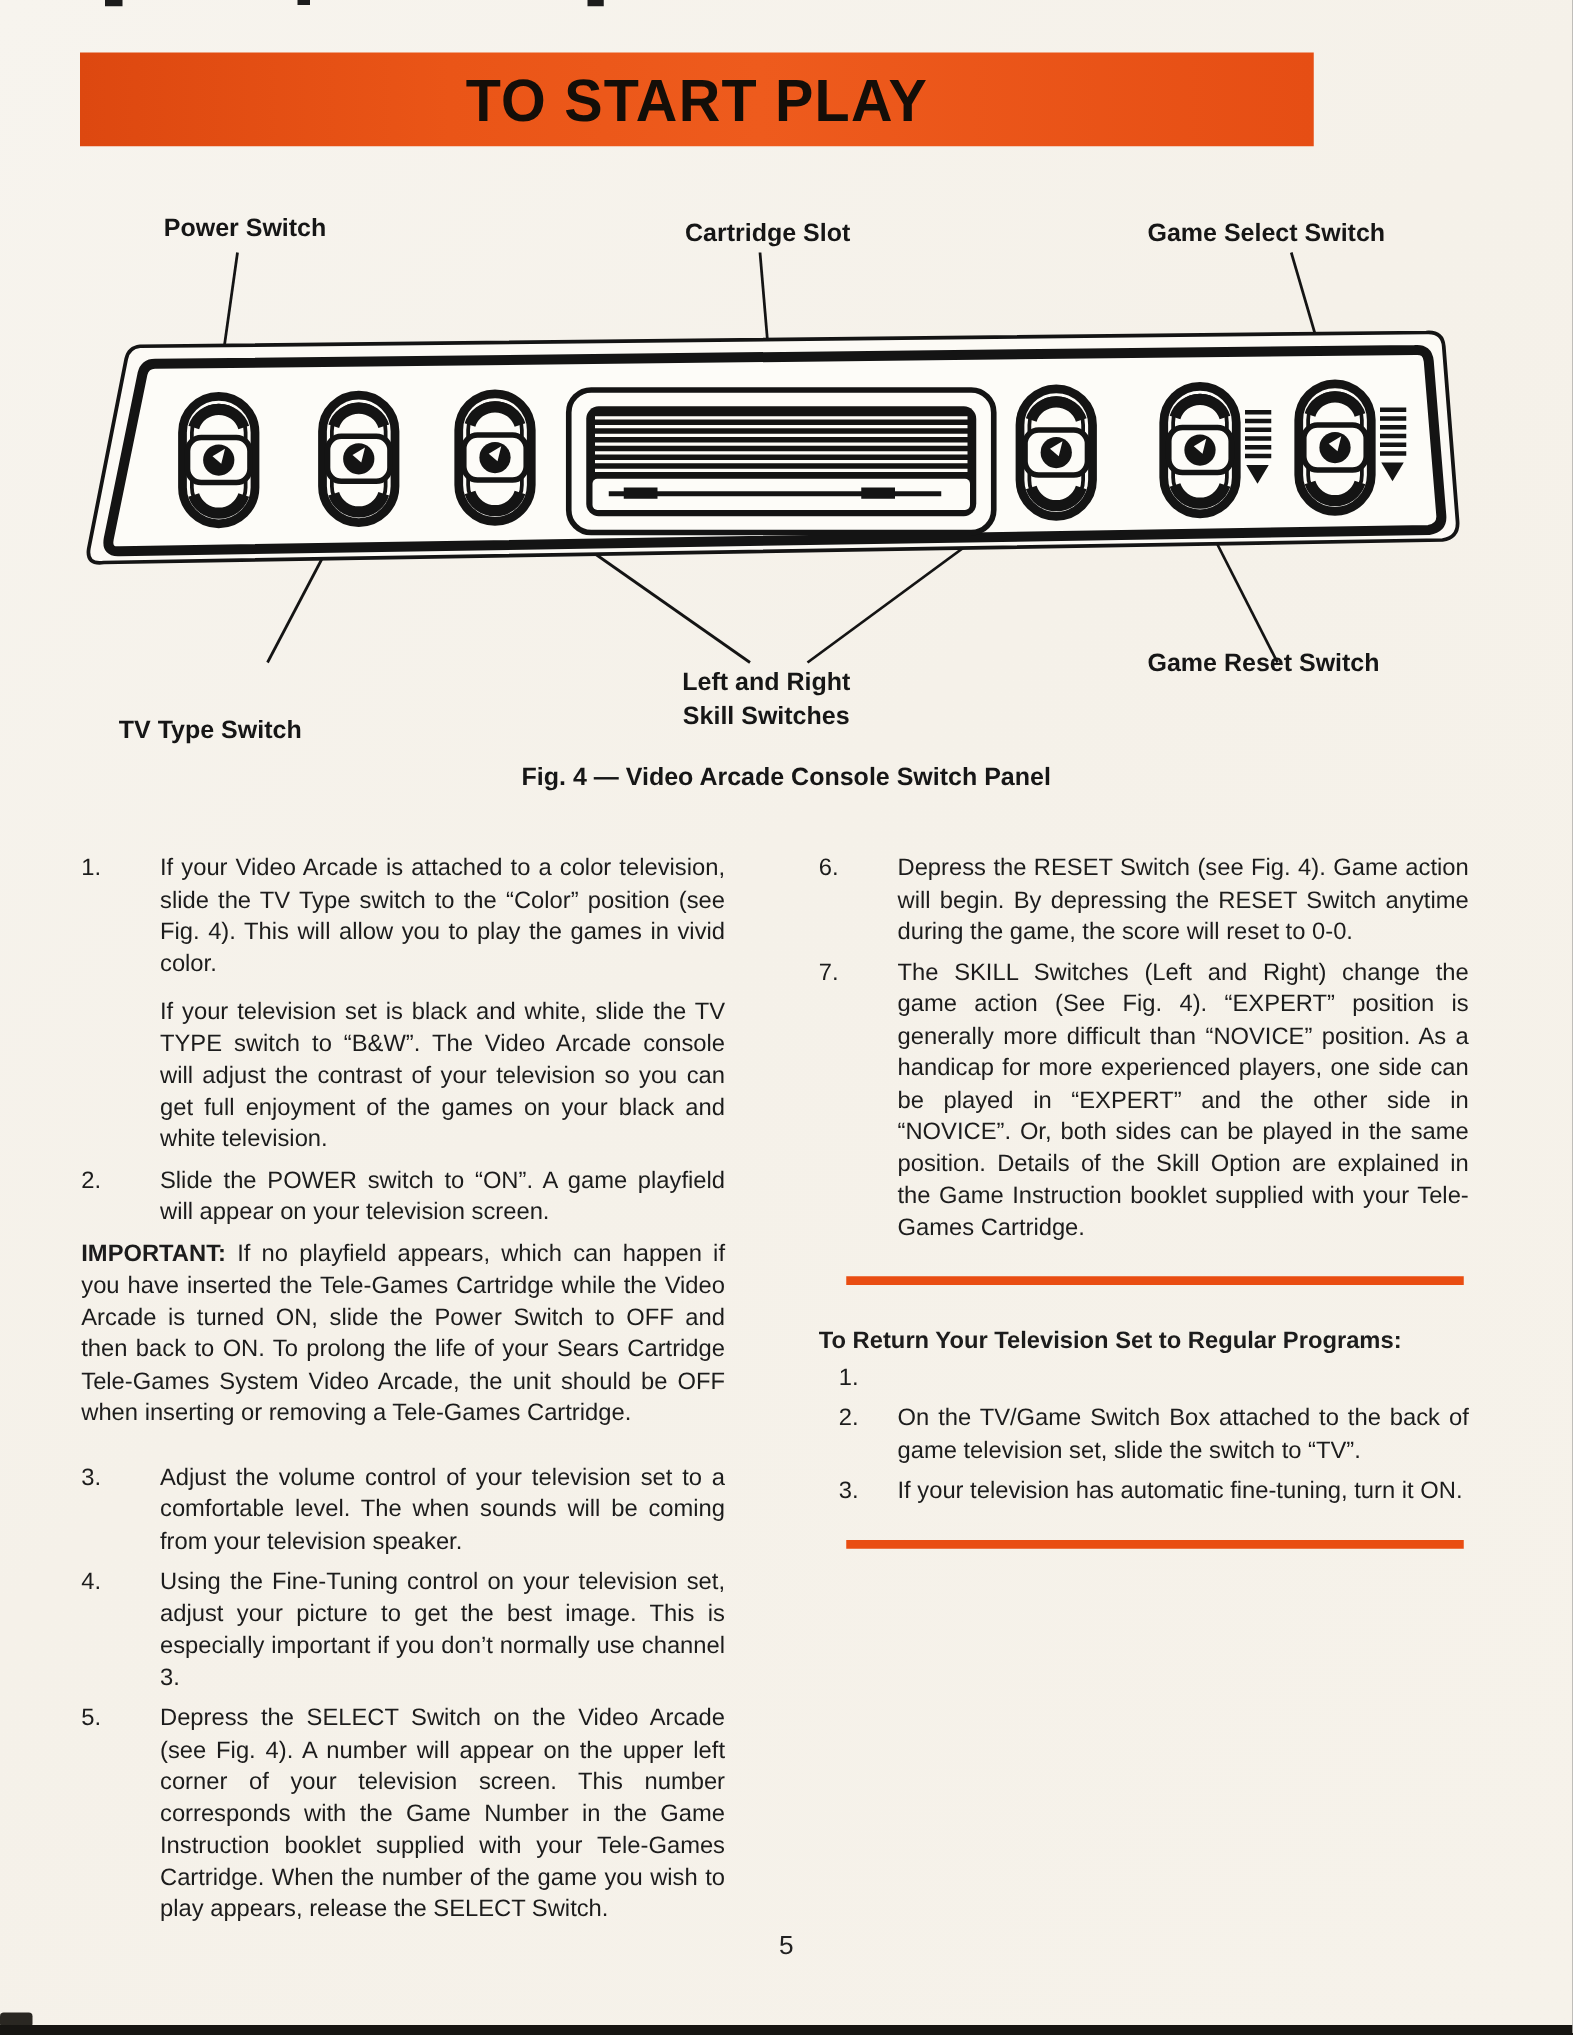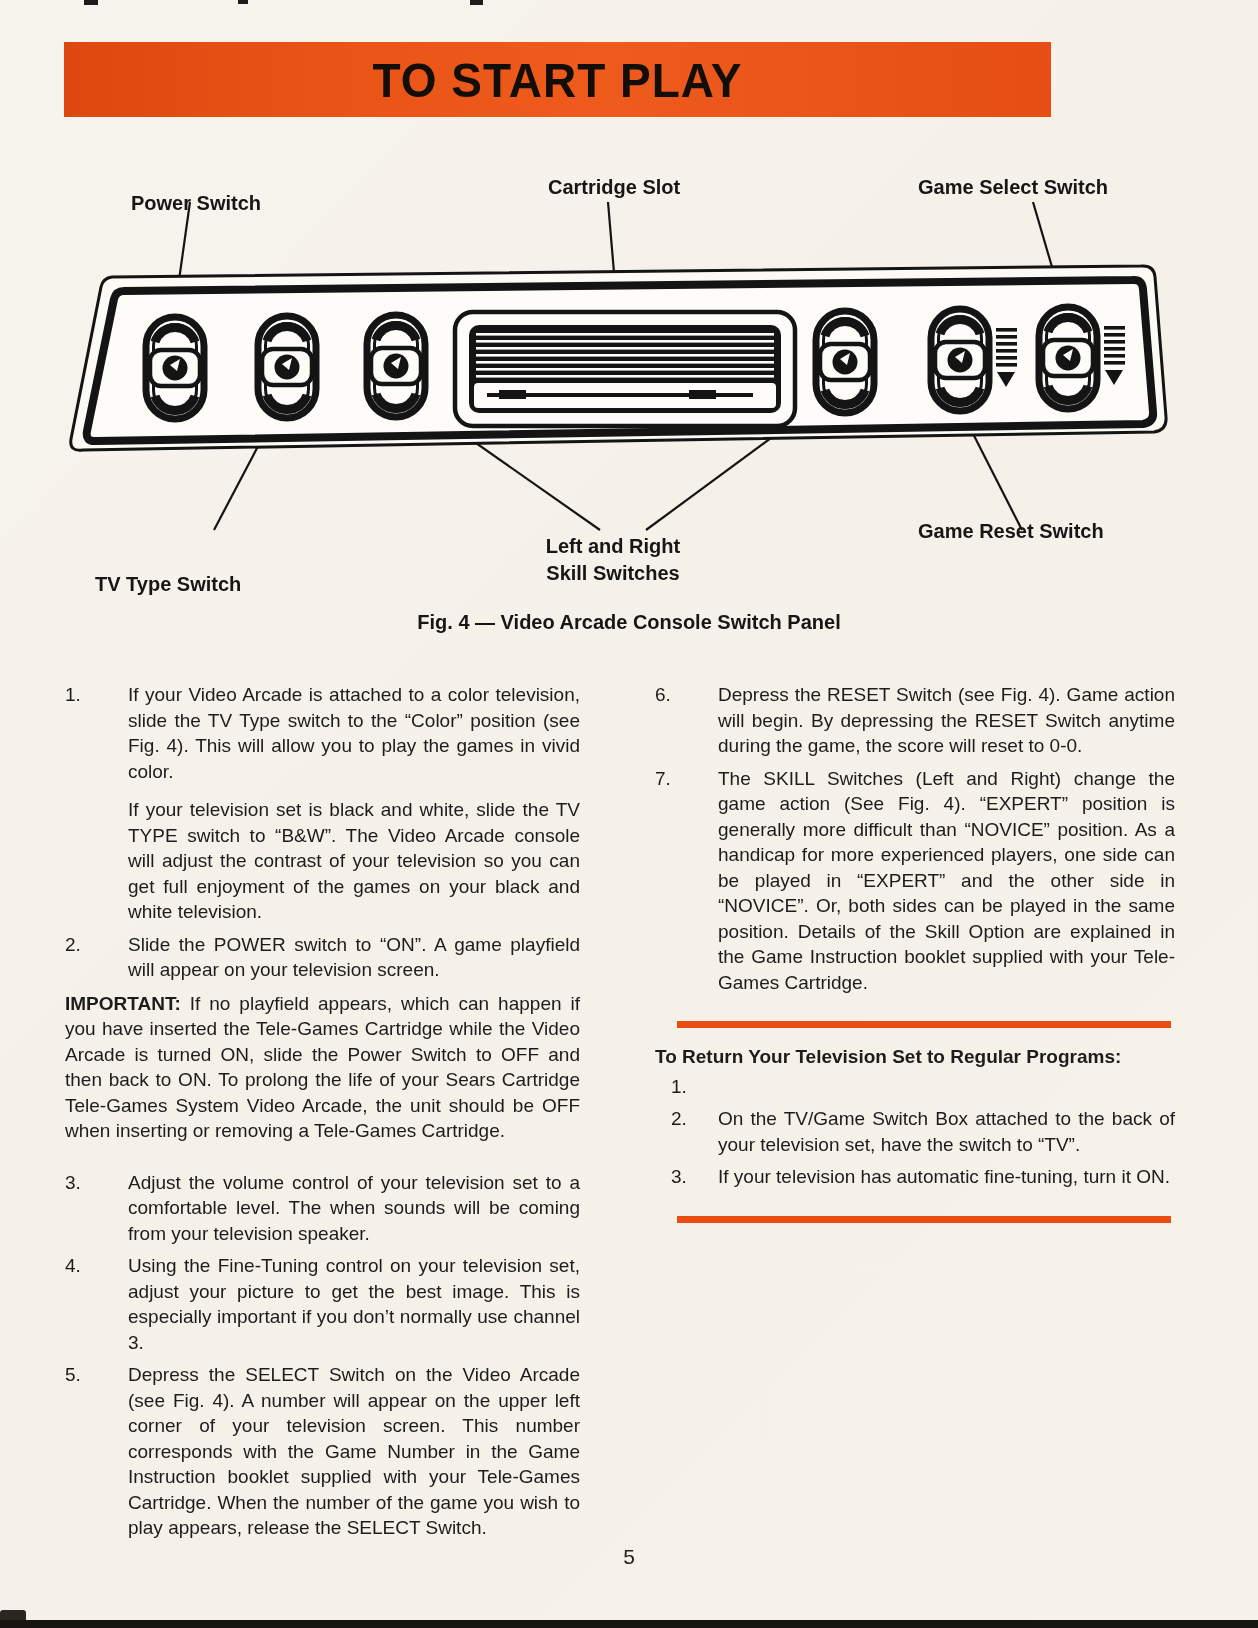--- a/index.html
+++ b/index.html
@@ -43,21 +43,21 @@
   .col-right{left:655px;width:520px;}
   .item{display:flex;margin:0 0 7px 0;}
   .item .num{flex:0 0 63px;}
   .item .txt{flex:1;text-align:justify;}
   .item.cont .num{visibility:hidden;}
   .gap-sm{height:6px;}
   .important{margin:8px 0 26px 0;text-align:justify;}
   .important b{font-weight:bold;}
   .rule{height:7px;background:#e94d12;margin:26px 0 0 22px;width:494px;}
   .rule.second{margin-top:26px;}
-  .return-heading{font-weight:bold;margin:16px 0 4px 0;}
+  .return-heading{font-weight:bold;margin:32px 0 4px 0;}
   .ritem{display:flex;margin:0 0 7px 0;}
   .ritem .num{flex:0 0 63px;padding-left:16px;box-sizing:border-box;}
   .ritem .txt{flex:1;text-align:justify;}
   
   .pageno{position:absolute;left:0;top:1545px;width:1258px;text-align:center;font-size:21px;color:#222;}
   .bottom-bar{position:absolute;left:0;top:1620px;width:1258px;height:8px;background:#171512;}
   .bottom-nub{position:absolute;left:0;top:1610px;width:26px;height:12px;background:#2a2722;border-radius:3px;}
 </style>
 </head>
 <body>
@@ -128,21 +128,21 @@
         <rect x="476" y="211" width="298" height="2.6" fill="#fdfcf8"></rect>
         <rect x="476" y="218" width="298" height="2.6" fill="#fdfcf8"></rect>
         <rect x="476" y="225" width="298" height="2.6" fill="#fdfcf8"></rect>
         <rect x="474" y="233" width="302" height="25" rx="4" fill="#fdfcf8"></rect>
         <rect x="487" y="243" width="266" height="4" fill="#141414"></rect>
         <rect x="499" y="240" width="27" height="9" fill="#141414"></rect>
         <rect x="689" y="240" width="27" height="9" fill="#141414"></rect>
       </g>
     </svg>
 
-    <div class="dlabel" style="left:131px;top:192px;text-align:right;">Power Switch</div>
+    <div class="dlabel" style="left:131px;top:172px;text-align:right;">Power Switch</div>
     <div class="dlabel" style="left:548px;top:176px;">Cartridge Slot</div>
     <div class="dlabel" style="left:918px;top:176px;">Game Select Switch</div>
     <div class="dlabel" style="left:95px;top:535px;margin-top:38px;">TV Type Switch</div>
     <div class="dlabel center2" style="left:528px;top:533px;text-align:center;">Left and Right Skill Switches</div>
     <div class="dlabel" style="left:918px;top:520px;">Game Reset Switch</div>
 
     <div class="caption">Fig. 4 — Video Arcade Console Switch Panel</div>
   </div>
 
   <div class="col col-left">
@@ -187,21 +187,21 @@
     </div>
 
     <div class="rule"></div>
 
     <div class="return-heading">To Return Your Television Set to Regular Programs:</div>
     <div class="ritem">
       <div class="num">1.</div>
     </div>
     <div class="ritem">
       <div class="num">2.</div>
-      <div class="txt">On the TV/Game Switch Box attached to the back of your television set, have the switch to “TV”.</div>
+      <div class="txt">On the TV/Game Switch Box attached to the back of game television set, slide the switch to “TV”.</div>
     </div>
     <div class="ritem">
       <div class="num">3.</div>
       <div class="txt">If your television has automatic fine-tuning, turn it ON.</div>
     </div>
 
     <div class="rule second"></div>
   </div>
 
   <div class="pageno">5</div>

